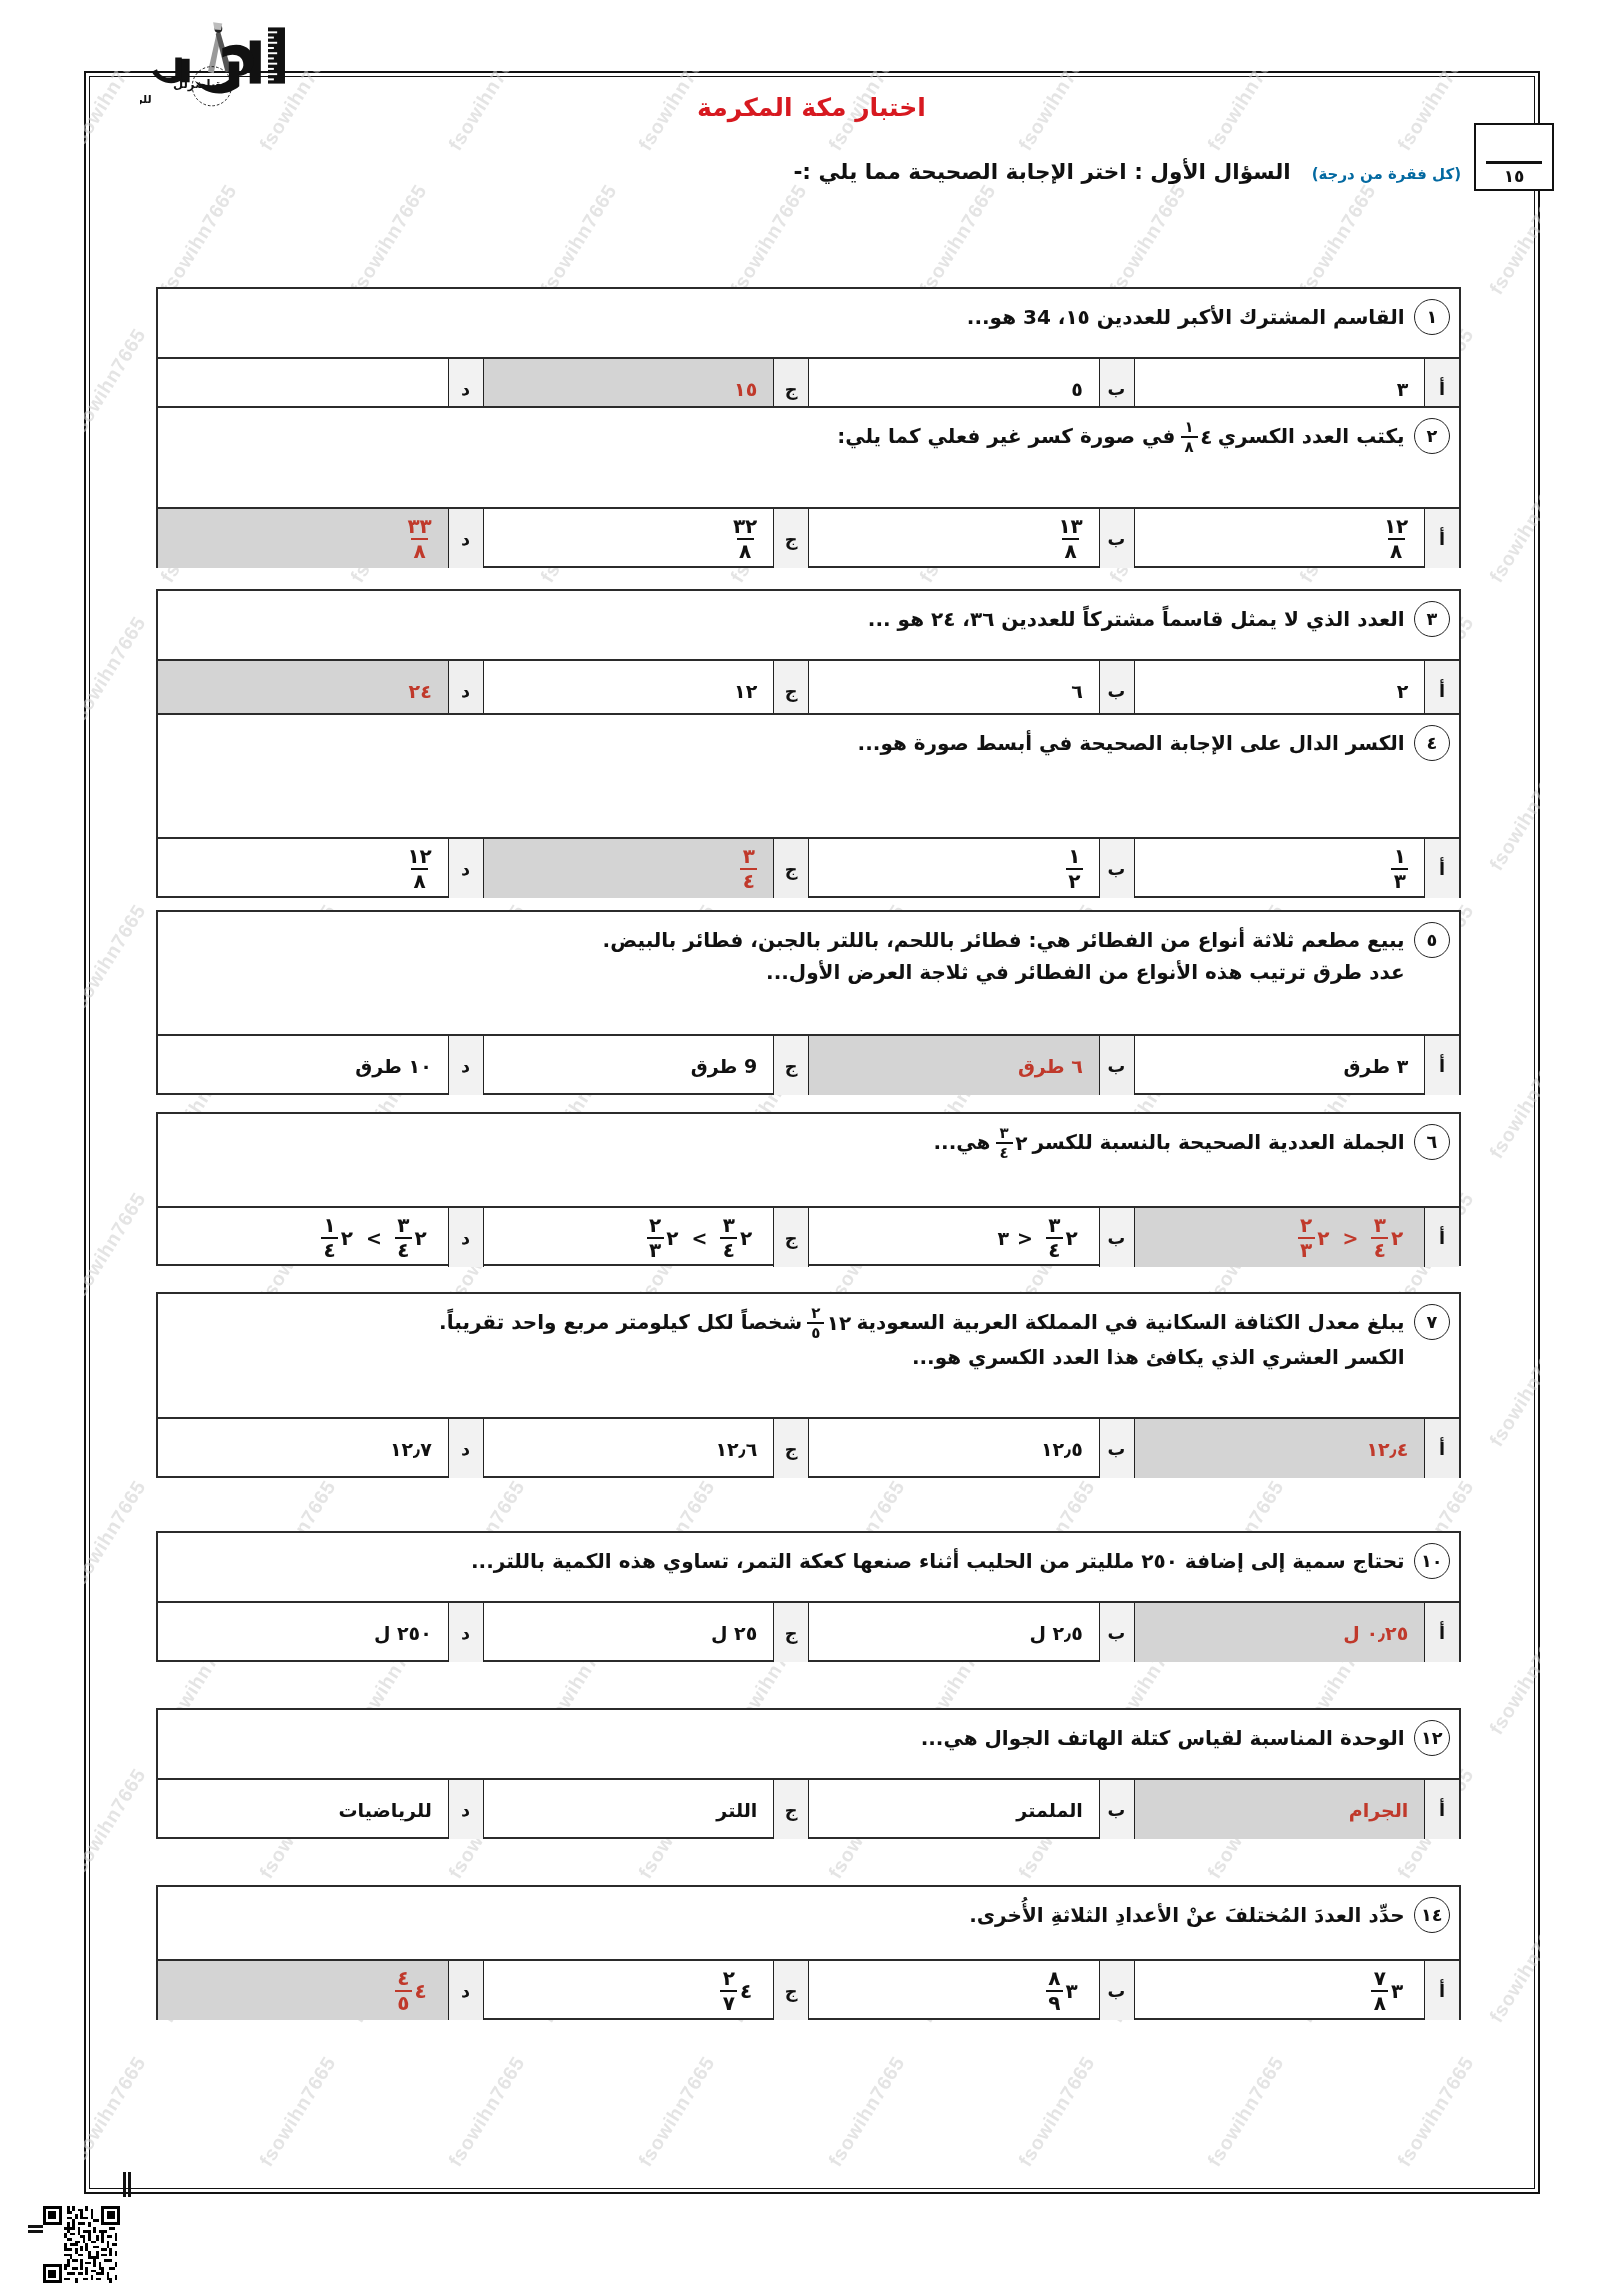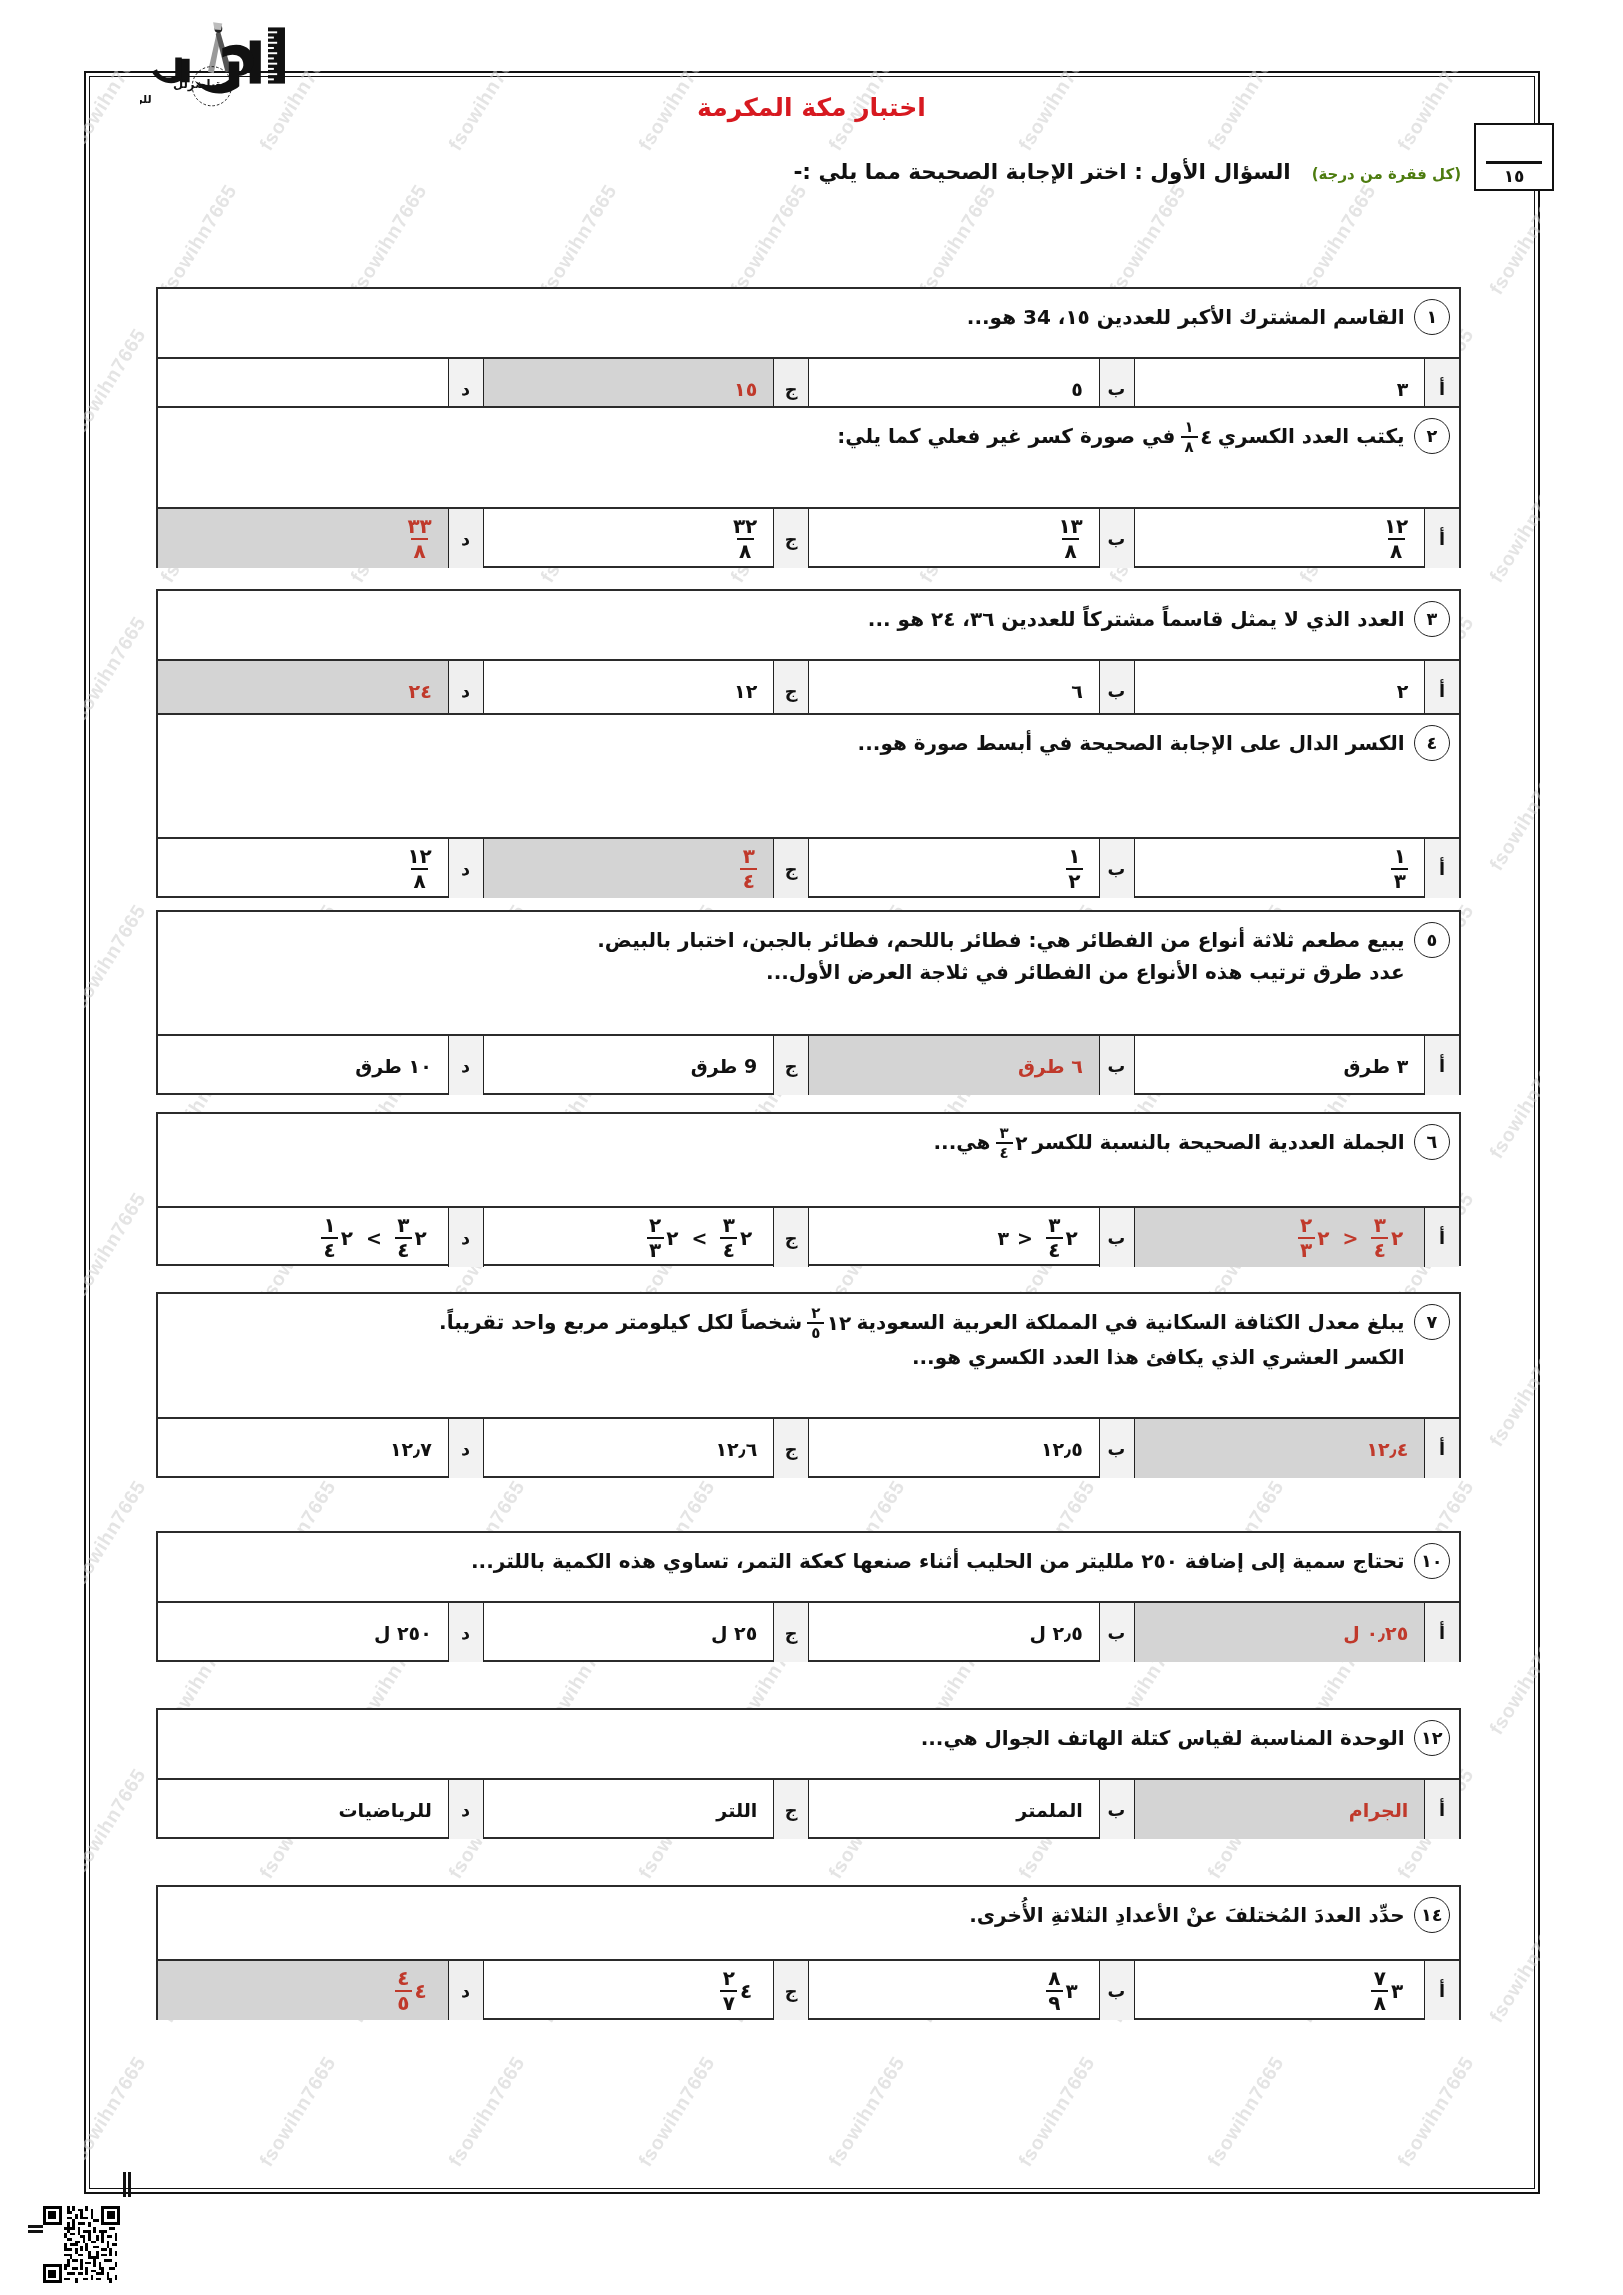--- a/index.html
+++ b/index.html
@@ -43,21 +43,21 @@
   .q-header{
     position:absolute;right:69px;top:128px;width:1309px;height:60px;
     display:flex;flex-direction:row;align-items:stretch;
   }
   .q-header .prompt{
     flex:1;display:flex;align-items:flex-end;justify-content:flex-start;
     padding:0 11.8px 3.9px 0;font-size:21.6px;font-weight:700;color:#111;
   }
   .q-header .per-item{
     display:flex;align-items:flex-end;padding:0 13px 5.2px 9.2px;
-    font-size:15px;font-weight:700;color:#4d7c0f;
+    font-size:15px;font-weight:700;color:#0369a1;
   }
   .score-box{
     width:80px;border:2px solid #111;box-sizing:border-box;position:relative;
     display:flex;flex-direction:column;justify-content:flex-end;align-items:center;
     background:#fff;height:68px;margin-top:-5.2px;
   }
   .score-box .rule{width:56px;height:2.6px;background:#111;margin-bottom:2.6px;}
   .score-box .total{font-size:17px;font-weight:700;color:#111;padding-bottom:2.6px;}
 
   
@@ -466,21 +466,21 @@
                 <span class="den">٨</span>
               </span>
             </div>
           </div>
         </div>
       </div>
       <div class="block" style="left: 156px; top: 910px; width: 1305px; height: 185px;">
         <div class="stem" style="height: 122px;">
           <div class="qnum">٥</div>
           <div class="stem-text">
-            <span class="ln">يبيع مطعم ثلاثة أنواع من الفطائر هي: فطائر باللحم، فطائر بالجبن، اختبار بالبيض.</span>
+            <span class="ln">يبيع مطعم ثلاثة أنواع من الفطائر هي: فطائر باللحم، باللتر بالجبن، فطائر بالبيض.</span>
             <span class="ln l2">عدد طرق ترتيب هذه الأنواع من الفطائر في ثلاجة العرض الأول...</span>
           </div>
         </div>
         <div class="opts">
           <div class="opt">
             <div class="key">أ</div>
             <div class="val">
               <span>٣ طرق</span>
             </div>
           </div>

